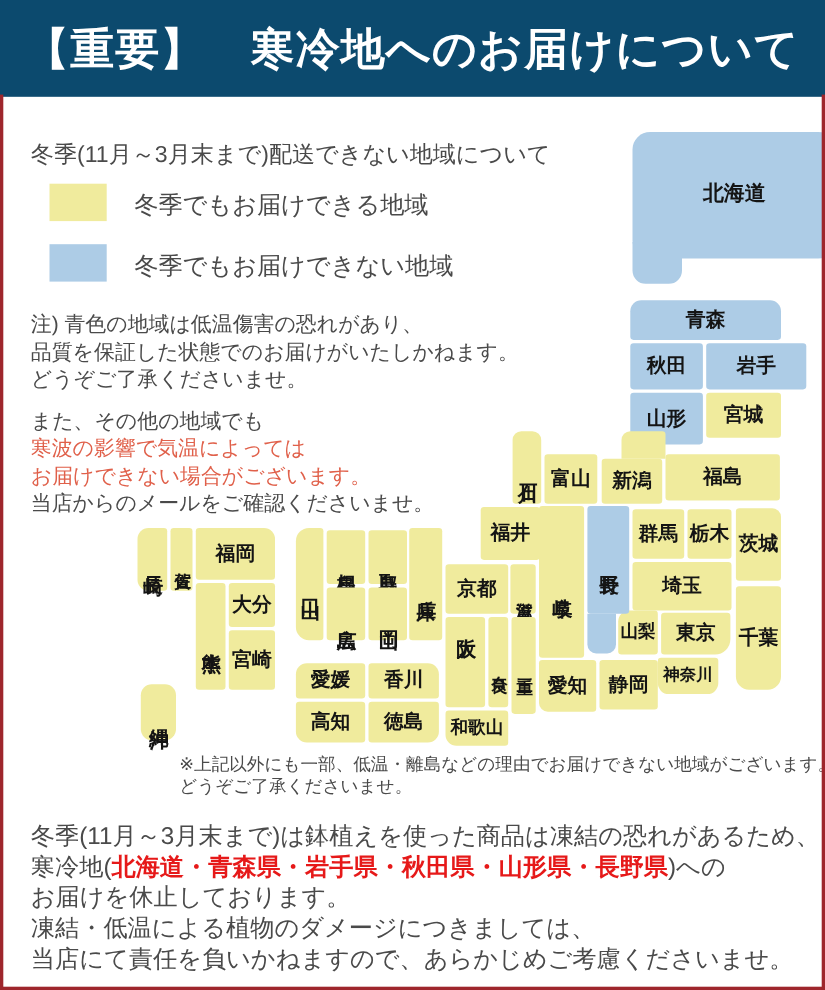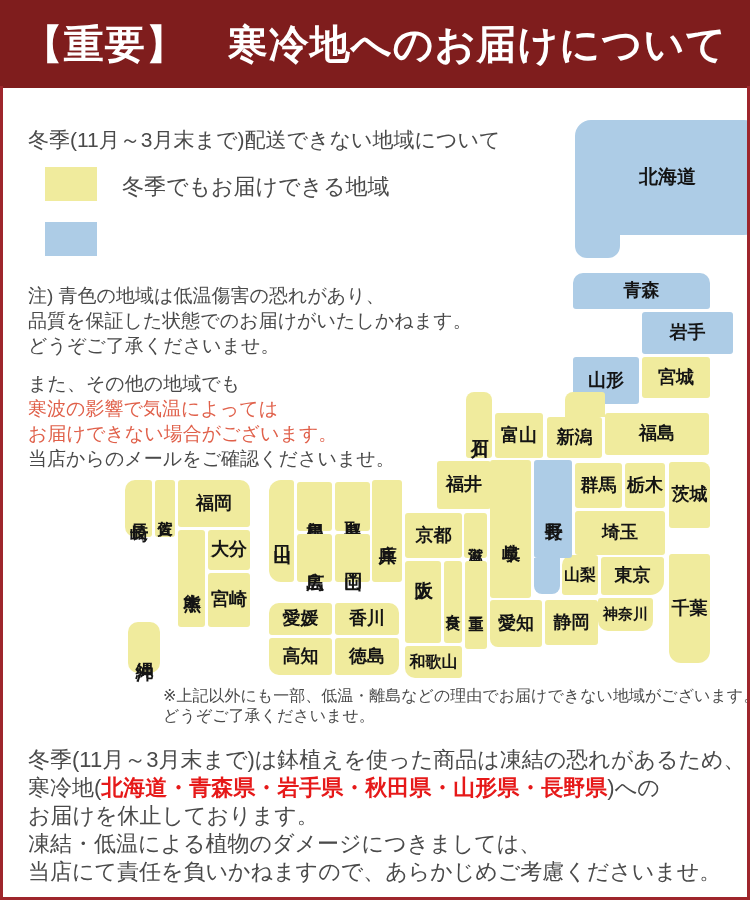--- a/index.html
+++ b/index.html
@@ -1,19 +1,19 @@
 <!DOCTYPE html>
 <html><head>
 <meta charset="utf-8">
 <style>
   html,body{margin:0;padding:0;background:#fff;}
   body{font-family:"Liberation Sans","DejaVu Sans",sans-serif;}
   .page{position:relative;width:750px;height:900px;background:#ffffff;overflow:hidden;}
   .frame{position:absolute;left:0;top:86px;width:744px;height:811px;border:3px solid #9e262c;border-top:none;pointer-events:none;z-index:50;}
-  .banner{position:absolute;left:0;top:0;width:750px;height:88px;background:#7f1d1d;z-index:40;
+  .banner{position:absolute;left:0;top:0;width:750px;height:88px;background:#0c4a6e;z-index:40;
           display:flex;align-items:center;justify-content:center;}
   .banner-title{color:#ffffff;font-size:40px;font-weight:bold;letter-spacing:1px;white-space:nowrap;}
   .subtitle{position:absolute;left:28px;top:126px;font-size:21px;color:#4a4a4a;white-space:nowrap;}
   .swatch{position:absolute;width:52px;height:34px;}
   .swatch.y{background:#f0eb9d;}
   .swatch.b{background:#adcce6;}
   .legend-label{position:absolute;font-size:22px;color:#4a4a4a;white-space:nowrap;}
   .note{position:absolute;left:28px;top:283px;font-size:19px;line-height:25px;color:#4a4a4a;}
   .note .red{color:#e0604a;}
   .note .sp{height:13px;}
@@ -38,40 +38,44 @@
   <div class="banner">
     <span class="banner-title">【重要】　寒冷地へのお届けについて</span>
   </div>
 
   <div class="subtitle">冬季(11月～3月末まで)配送できない地域について</div>
 
   <div class="swatch y" style="left:45px;top:167px;"></div>
   <div class="legend-label" style="left:122px;top:172px;">冬季でもお届けできる地域</div>
 
   <div class="swatch b" style="left:45px;top:222px;"></div>
+  <div class="legend-label" style="left:122px;top:227px;">冬季でもお届けできない地域</div>
 
   <div class="note" id="note-block">
       <div>注) 青色の地域は低温傷害の恐れがあり、</div>
       <div>品質を保証した状態でのお届けがいたしかねます。</div>
       <div>どうぞご了承くださいませ。</div>
       <div class="sp"></div>
       <div>また、その他の地域でも</div>
       <div class="red">寒波の影響で気温によっては</div>
       <div class="red">お届けできない場合がございます。</div>
       <div>当店からのメールをご確認くださいませ。</div>
     </div>
 
   <div class="map" id="map-block">
       <div class="tile b" style="left: 533px; top: 120px; width: 185px; height: 115px; border-radius: 16px; font-size: 19px;">
         <span class="lbl">北海道</span>
       </div>
       <div class="tile b" style="left: 533px; top: 220px; width: 45px; height: 38px; border-radius: 0px 0px 12px 12px; font-size: 18px;"></div>
       <div class="tile b" style="left: 531px; top: 273px; width: 137px; height: 36px; border-radius: 10px 10px 3px 3px; font-size: 18px;">
         <span class="lbl">青森</span>
       </div>
+      <div class="tile b" style="left: 531px; top: 312px; width: 66px; height: 42px; font-size: 18px;">
+        <span class="lbl">秋田</span>
+      </div>
       <div class="tile b" style="left: 600px; top: 312px; width: 91px; height: 42px; font-size: 18px;">
         <span class="lbl">岩手</span>
       </div>
       <div class="tile b" style="left: 531px; top: 357px; width: 66px; height: 47px; font-size: 18px;">
         <span class="lbl">山形</span>
       </div>
       <div class="tile y" style="left: 600px; top: 357px; width: 68px; height: 41px; font-size: 18px;">
         <span class="lbl">宮城</span>
       </div>
       <div class="tile y" style="left: 523px; top: 392px; width: 40px; height: 25px; border-radius: 8px 3px 0px 0px; font-size: 18px;"></div>
@@ -92,21 +96,21 @@
       </div>
       <div class="tile y" style="left: 583px; top: 463px; width: 40px; height: 45px; font-size: 18px;">
         <span class="lbl">栃木</span>
       </div>
       <div class="tile y" style="left: 627px; top: 462px; width: 41px; height: 66px; border-radius: 3px 8px 3px 3px; font-size: 18px;">
         <span class="lbl">茨城</span>
       </div>
       <div class="tile y" style="left: 533px; top: 511px; width: 90px; height: 44px; font-size: 18px;">
         <span class="lbl">埼玉</span>
       </div>
-      <div class="tile y" style="left: 627px; top: 554px; width: 41px; height: 109px; border-radius: 3px 3px 12px 12px; font-size: 18px;">
+      <div class="tile y" style="left: 627px; top: 533px; width: 41px; height: 94px; border-radius: 3px 3px 12px 12px; font-size: 18px;">
         <span class="lbl">千葉</span>
       </div>
       <div class="tile y" style="left: 520px; top: 555px; width: 36px; height: 40px; border-radius: 10px 3px 3px; font-size: 16px;">
         <span class="lbl">山梨</span>
       </div>
       <div class="tile y" style="left: 559px; top: 557px; width: 63px; height: 38px; border-radius: 3px 3px 14px; font-size: 18px;">
         <span class="lbl">東京</span>
       </div>
       <div class="tile y" style="left: 556px; top: 598px; width: 55px; height: 33px; border-radius: 3px 3px 10px 10px; font-size: 15px;">
         <span class="lbl">神奈川</span>

